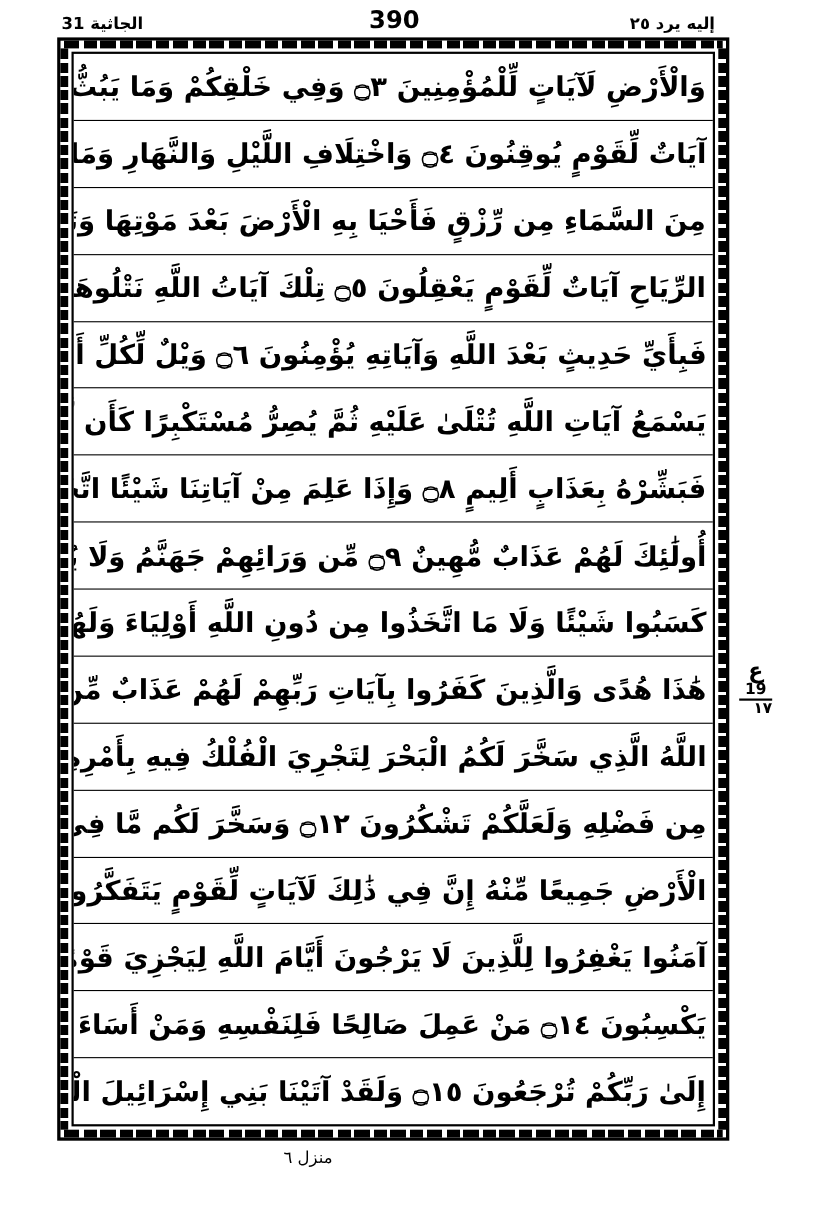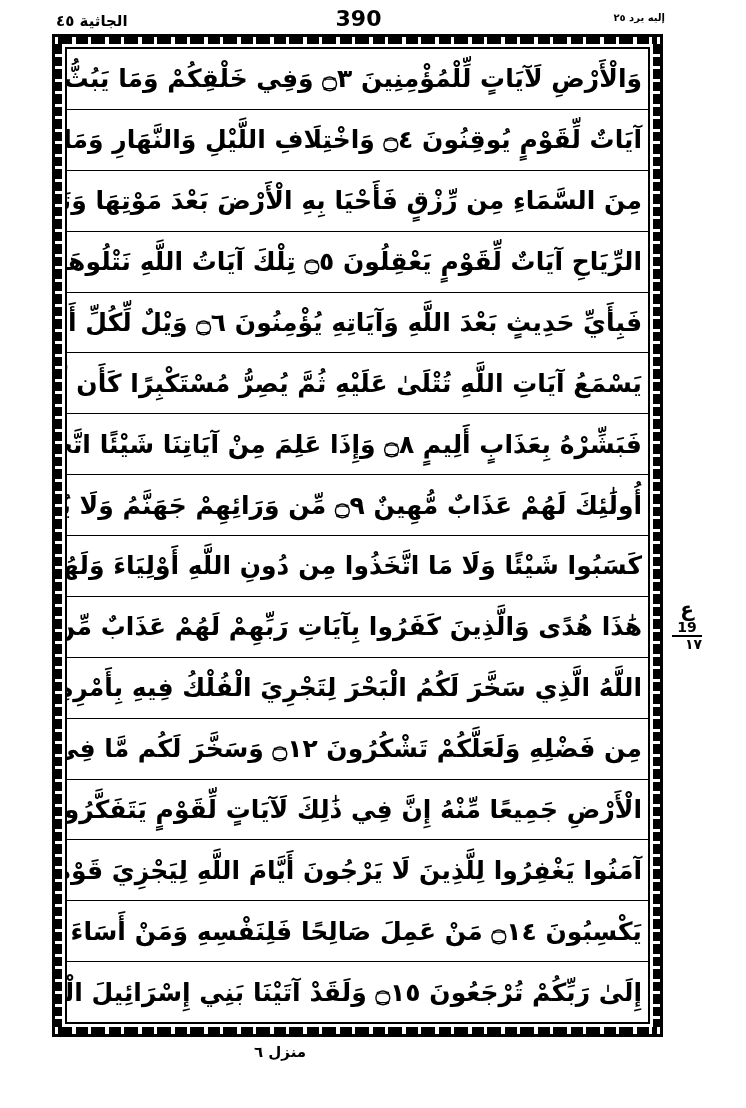--- a/index.html
+++ b/index.html
@@ -23,21 +23,21 @@
       height: 26px;
     }
     .header .left, .header .center, .header .right {
       position: absolute;
       top: 0;
       font-weight: bold;
       direction: rtl;
     }
     .header .left { left: 4px; font-size: 15px; top: 4px; }
     .header .center { left: 50%; transform: translateX(-50%); font-size: 22px; top: -2px; }
-    .header .right { right: 0; font-size: 10px; top: 4px; text-align: center; }
+    .header .right { right: 15px; font-size: 15px; top: 4px; text-align: center; }
 
     .frame-outer {
       position: absolute;
       left: 52px;
       top: 34px;
       width: 611px;
       height: 1003px;
       box-sizing: border-box;
       border: 3px solid #000;
       background:
@@ -111,31 +111,31 @@
     .ruku-mark .ayn { font-size: 20px; display: block; }
     .ruku-mark .num-top { display: block; border-bottom: 2px solid #000; }
     .ruku-mark .num-bottom { display: block; margin-left: 16px; }
 
     .footer {
       position: absolute;
       top: 1043px;
       left: 0;
       width: 620px;
       text-align: center;
-      font-weight: bold;
+      font-weight: normal;
       font-size: 15px;
       direction: rtl;
     }
     .footer span { position: relative; left: -30px; }
   </style>
 </head>
 <body>
 
 <div class="header">
-  <span class="left">الجاثية ٤٥</span>
+  <span class="left">الجاثية 31</span>
   <span class="center">390</span>
   <span class="right">إليه يرد ٢٥</span>
 </div>
 
 <div class="frame-outer">
   <div class="frame-ornament-top"></div>
   <div class="frame-ornament-bottom"></div>
   <div class="frame-ornament-left"></div>
   <div class="frame-ornament-right"></div>
 

